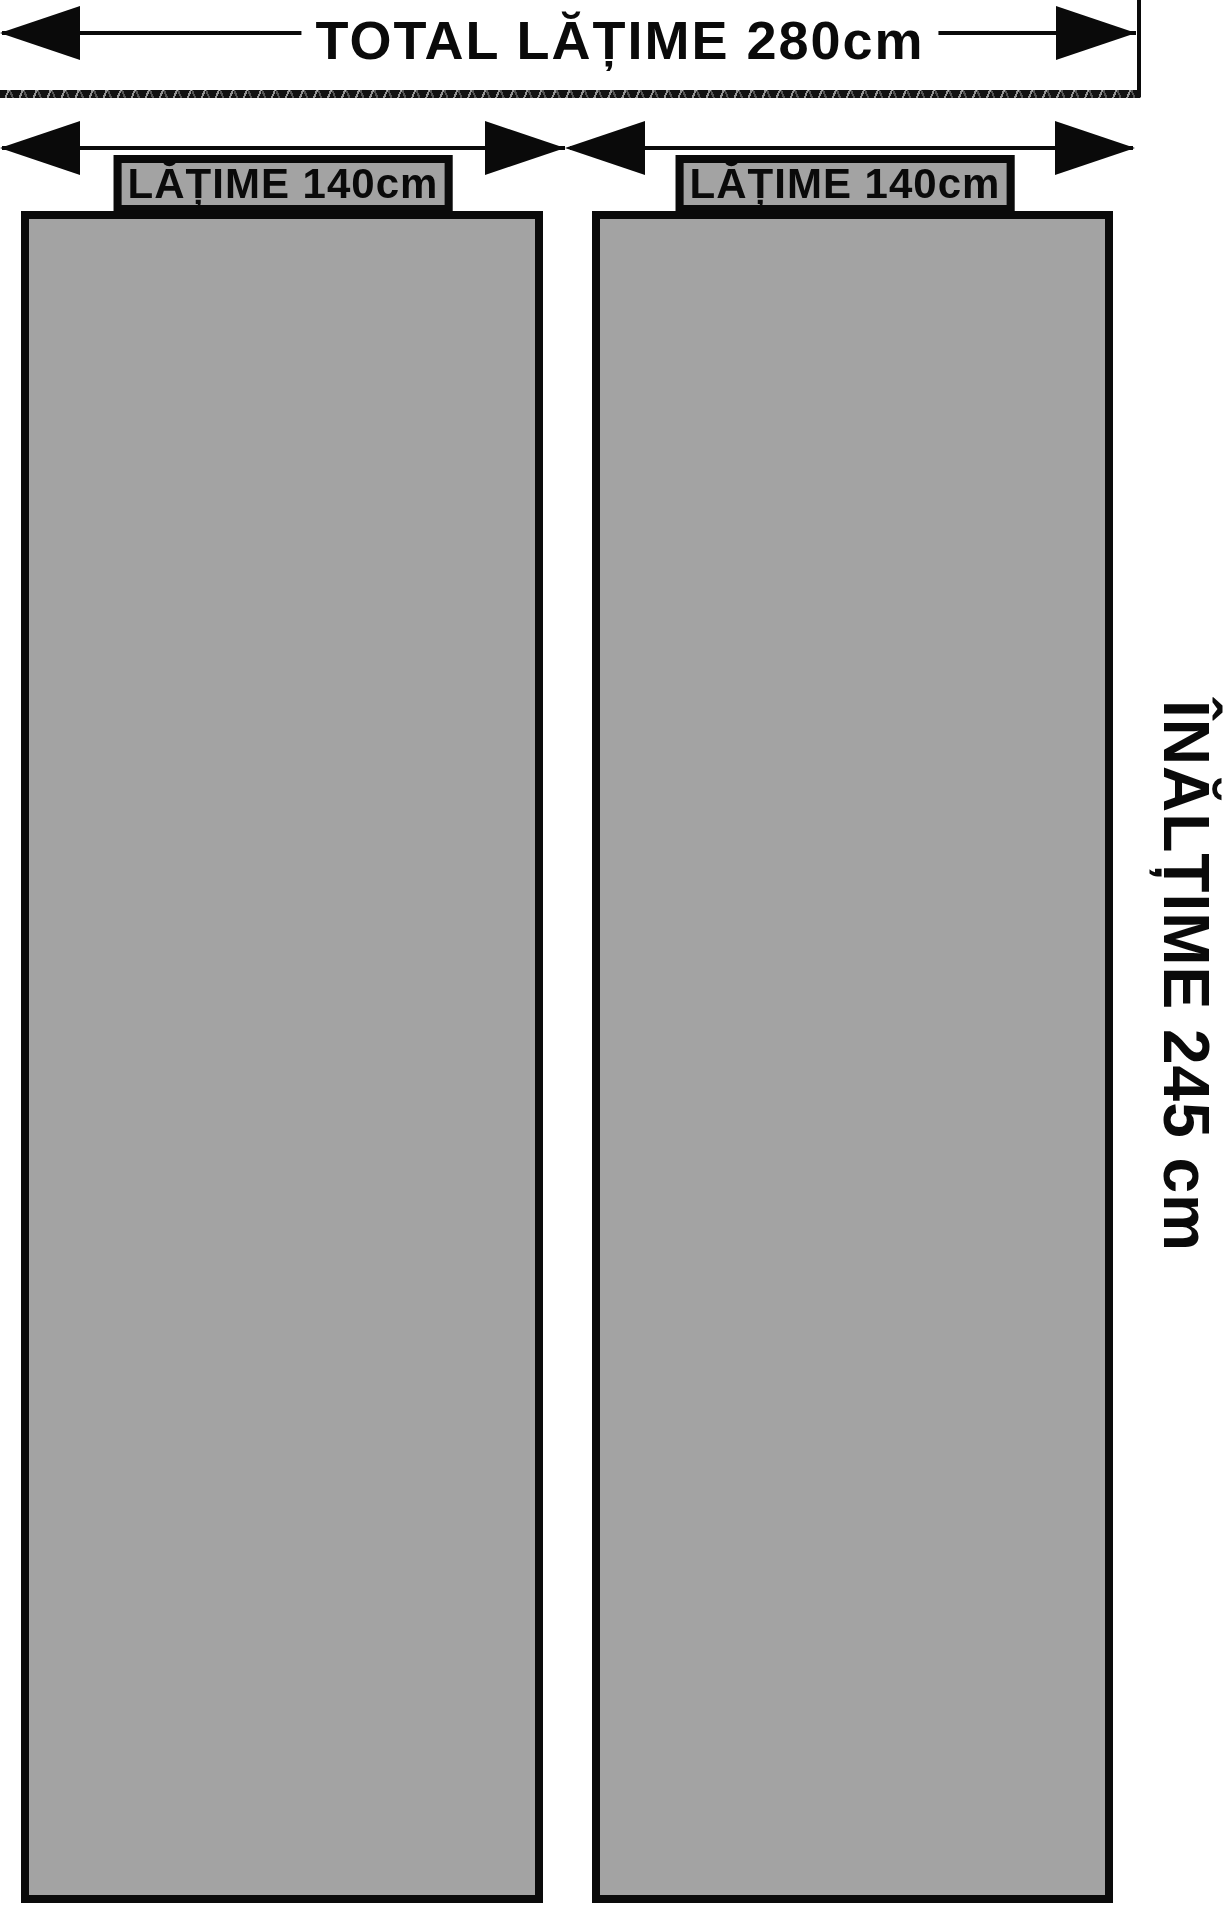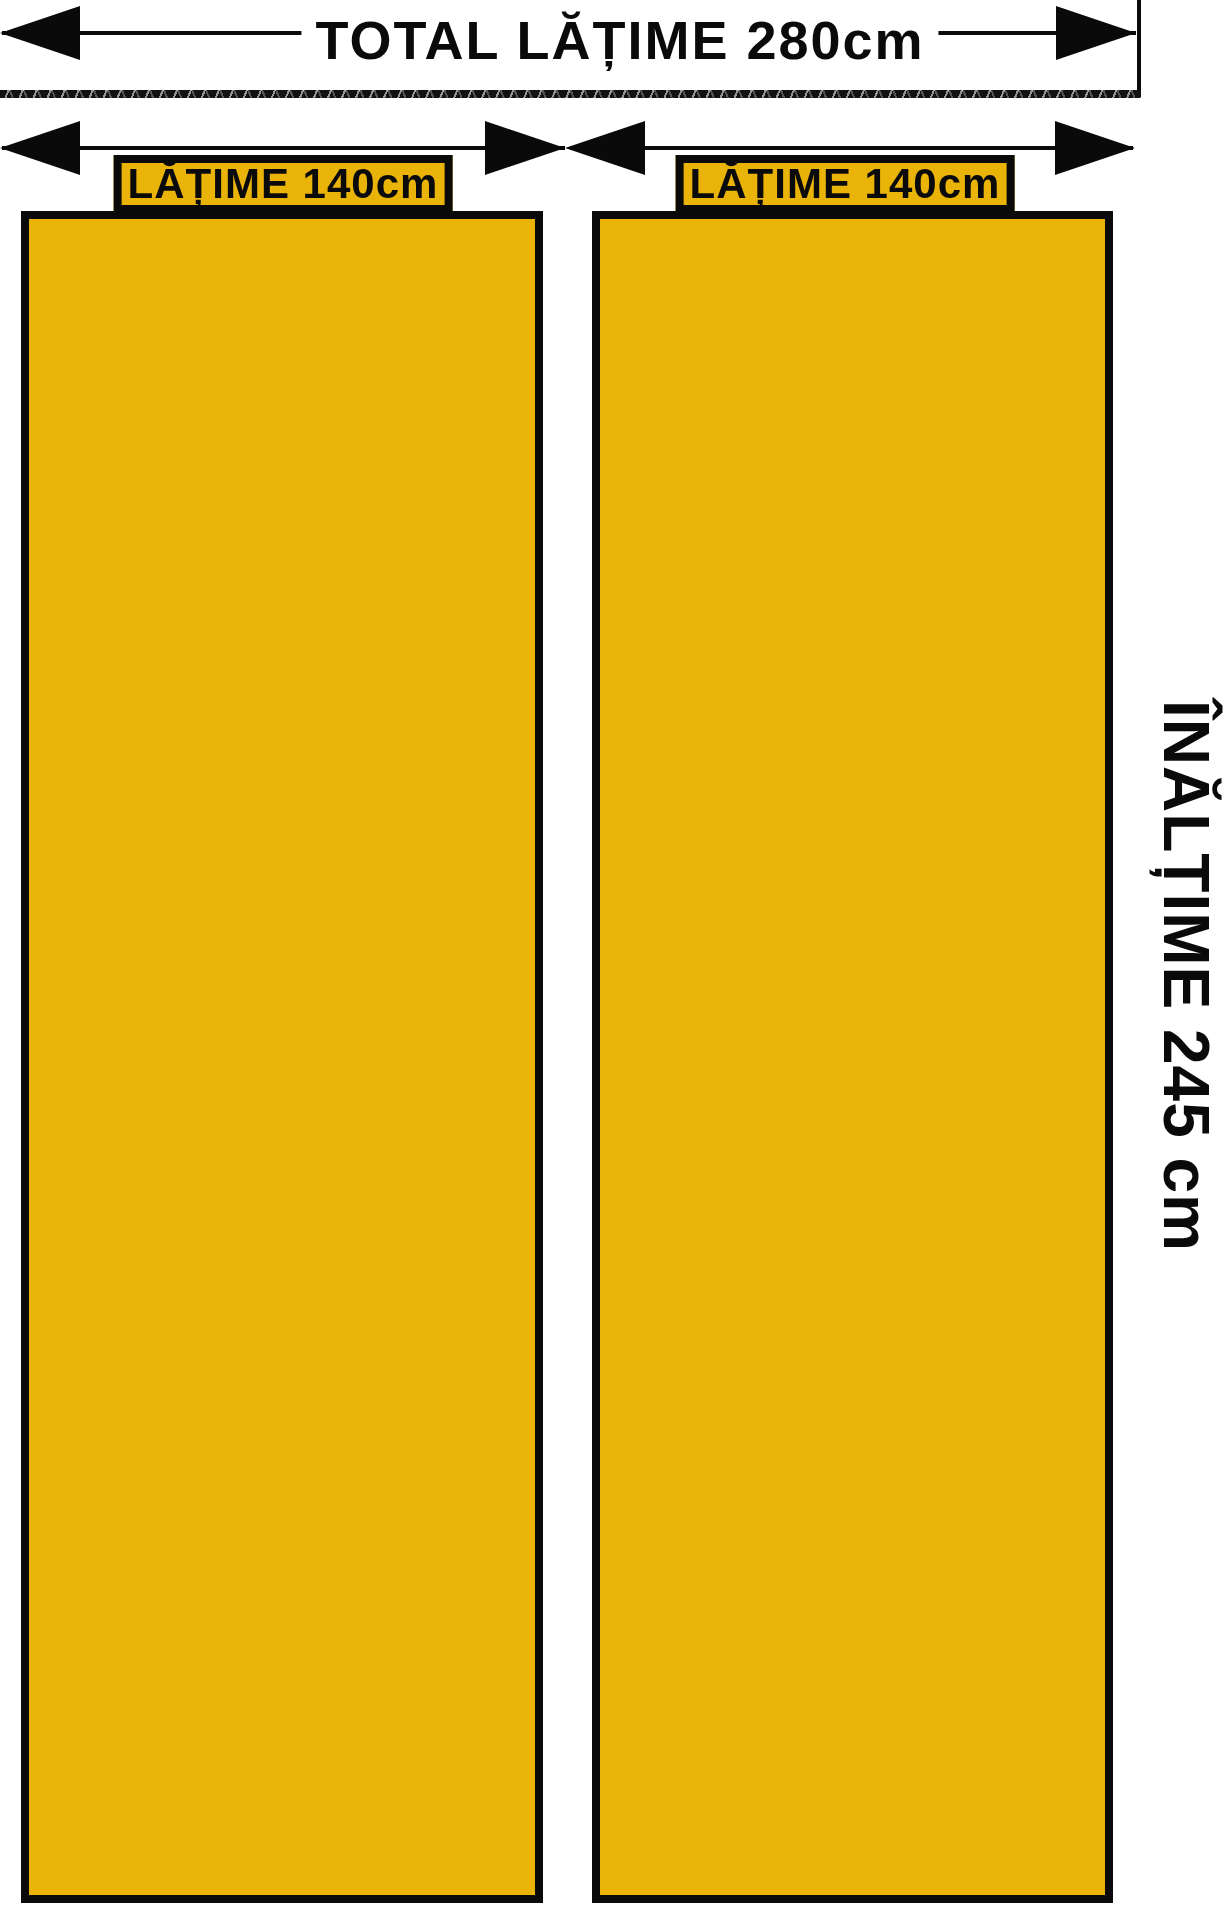--- a/index.html
+++ b/index.html
@@ -74,21 +74,21 @@
       repeating-linear-gradient(68deg,
         rgba(255,255,255,0) 0 11px,
         rgba(255,255,255,0.28) 11px 13px);
   }
 
   
   .panel {
     position: absolute;
     box-sizing: border-box;
     border: 8px solid #0a0a0a;
-    background: #eab308;
+    background: #a3a3a3;
   }
 
   
   .height-label {
     position: absolute;
     transform: translate(-50%, -50%) rotate(90deg);
     transform-origin: 50% 50%;
     white-space: nowrap;
     font-weight: 700;
     font-size: 64px;

